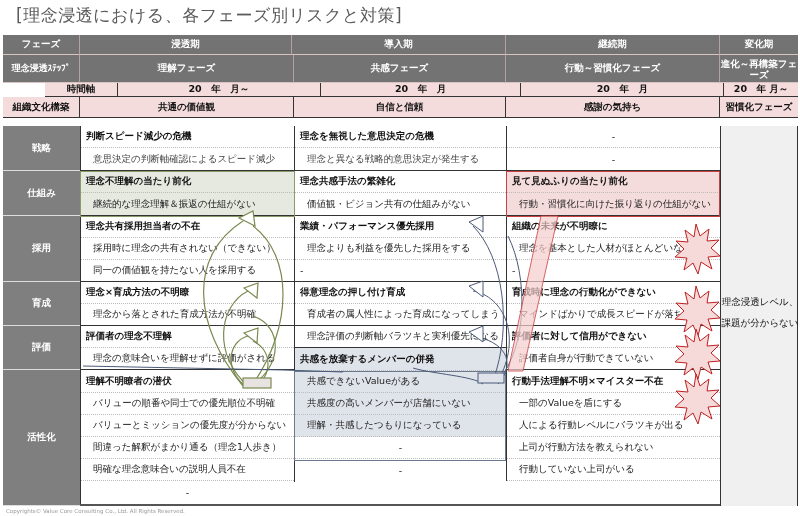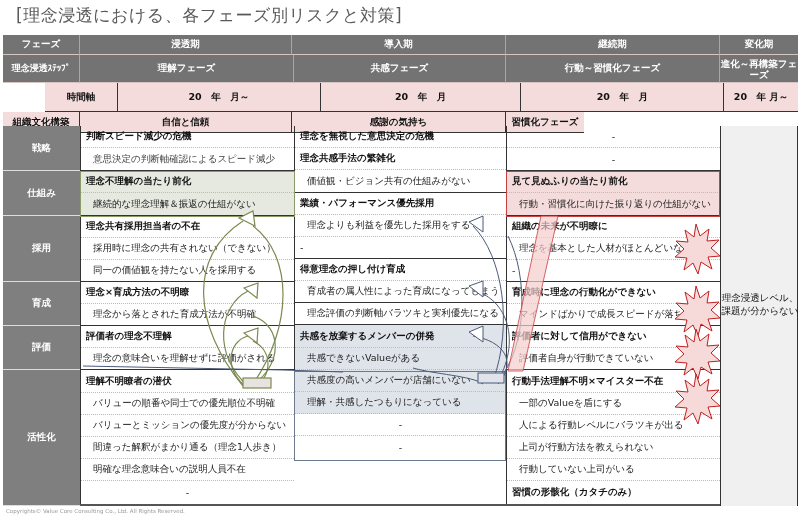--- a/index.html
+++ b/index.html
@@ -5,40 +5,40 @@
   * { box-sizing: border-box; margin: 0; padding: 0; }
   body { width: 800px; height: 516px; background: #ffffff; font-family: "DejaVu Sans", "Liberation Sans", sans-serif; position: relative; overflow: hidden; color: #111; }
   .title { position: absolute; left: 16px; top: 4px; font-size: 17px; color: #5a5a5a; letter-spacing: 0.5px; }
   .grid { position: absolute; left: 3px; top: 35px; width: 795px; }
   .row { display: flex; }
   .cell { display: flex; align-items: center; justify-content: center; font-size: 9.5px; font-weight: bold; overflow: hidden; white-space: nowrap; }
   .c0 { width: 77px; } .c1 { width: 214px; } .c2 { width: 212px; } .c3 { width: 214px; } .c4 { width: 78px; }
   .hdr-dark .cell { background: #737373; color: #fff; border-right: 1px solid #b9a0a0; border-bottom: 1px solid #d9c4c4; }
   .hdr-light .cell { background: #f4dcdc; color: #111; border-right: 1px solid #333; border-bottom: 1px solid #333; }
   .hdr-dark .cell.c4, .hdr-light .cell.c4 { border-right: none; }
-  .r-phase { height: 20px; } .r-step { height: 28px; } .r-time { height: 29px; margin-left: 42px; } .r-culture { height: 21px; font-family: Liberation Mono, monospace; }
+  .r-phase { height: 20px; } .r-step { height: 28px; } .r-time { height: 14px; margin-left: 42px; } .r-culture { height: 21px; font-family: Liberation Mono, monospace; }
   .c4.two-line { white-space: normal; text-align: center; line-height: 11px; font-size: 9.5px; }
   
   .body { position: absolute; left: 3px; top: 126px; width: 795px; height: 380px; border-bottom: 2px solid #555; }
   .label-col { position: absolute; left: 0; top: 0; width: 77px; }
   .cat { background: #7f7f7f; color: #fff; font-weight: bold; font-size: 9.5px; display: flex; align-items: center; justify-content: center; border-bottom: 1px solid #ddd; }
   .col { position: absolute; top: 0; border-left: 1px solid #333; }
   .line { height: 18.3px; display: flex; align-items: center; font-size: 9.5px; white-space: nowrap; overflow: hidden; border-bottom: 1px dotted #bbb; padding-left: 5px; text-align: right; }
   .line.b { font-weight: bold; }
   .line.sub { padding-left: 12px; font-weight: normal; color: #222; }
   .line.center { justify-content: center; padding-left: 0; }
   .line.sec-end { border-bottom: 1px solid #333; }
   .hl-green { background: #e5e9e0; }
   .hl-pink { background: #f5dcdc; }
   .hl-blue { background: #dfe3ea; }
   .green-box { position: absolute; border: 1.5px solid #8a9a6a; pointer-events: none; }
   .pink-box { position: absolute; border: 1.5px solid #c94040; pointer-events: none; }
   .blue-box { position: absolute; border: 1.5px solid #6c7a90; pointer-events: none; }
   .right-col { position: absolute; left: 717px; top: 0; width: 78px; height: 380px; background: #f0f0f0; border-left: 1px solid #333; border-right: 1px solid #333; }
-  .right-text { position: absolute; top: 165px; left: 0; width: 78px; text-align: center; font-size: 9.5px; line-height: 13px; color: #111; }
+  .right-text { position: absolute; top: 165px; left: 0; width: 78px; text-align: center; font-size: 9.5px; line-height: 21px; color: #111; }
   .copyright { position: absolute; left: 6px; top: 508px; font-size: 5.5px; color: #999; }
   svg.overlay { position: absolute; left: 0; top: 0; pointer-events: none; }
 </style>
 </head>
 <body>
 
 <div class="title">[理念浸透における、各フェーズ別リスクと対策]</div>
 
 <div class="grid">
   <div class="row hdr-dark r-phase">
@@ -57,20 +57,21 @@
   </div>
   <div class="row hdr-light r-time">
     <div class="cell c0">時間軸</div>
     <div class="cell c1" style="white-space:pre">20　年　月～</div>
     <div class="cell c2" style="white-space:pre">20　年　月</div>
     <div class="cell c3" style="white-space:pre">20　年　月</div>
     <div class="cell c4" style="white-space:pre">20　年 月～</div>
   </div>
   <div class="row hdr-light r-culture">
     <div class="cell c0">組織文化構築</div>
+    <div class="cell c1">共通の価値観</div>
     <div class="cell c2">自信と信頼</div>
     <div class="cell c3">感謝の気持ち</div>
     <div class="cell c4">習慣化フェーズ</div>
   </div>
 </div>
 
 <div class="body">
   <div class="label-col">
     <div class="cat" style="height:45px">戦略</div>
     <div class="cat" style="height:45px">仕組み</div>
@@ -95,20 +96,21 @@
     <div class="line b" style="height:23px">理解不明瞭者の潜伏</div>
     <div class="line sub" style="height:22px">バリューの順番や同士での優先順位不明確</div>
     <div class="line sub" style="height:22px">バリューとミッションの優先度が分からない</div>
     <div class="line sub" style="height:22px">間違った解釈がまかり通る（理念1人歩き）</div>
     <div class="line sub" style="height:22px">明確な理念意味合いの説明人員不在</div>
     <div class="line center" style="height:23px;border-bottom:none">-</div>
   </div>
 
   <div class="col" style="left:291px;width:212px">
     <div class="line b" style="height:22px">理念を無視した意思決定の危機</div>
+    <div class="line sub sec-end" style="height:23px;color:#444">理念と異なる戦略的意思決定が発生する</div>
     <div class="line b" style="height:22px">理念共感手法の繁雑化</div>
     <div class="line sub sec-end" style="height:23px">価値観・ビジョン共有の仕組みがない</div>
     <div class="line b" style="height:22px">業績・パフォーマンス優先採用</div>
     <div class="line sub" style="height:22px">理念よりも利益を優先した採用をする</div>
     <div class="line sec-end" style="height:22px">-</div>
     <div class="line b" style="height:22px">得意理念の押し付け育成</div>
     <div class="line sub sec-end" style="height:22px">育成者の属人性によった育成になってしまう</div>
     <div class="line sub sec-end" style="height:22px">理念評価の判断軸バラツキと実利優先になる</div>
     <div class="line b hl-blue" style="height:23px">共感を放棄するメンバーの併発</div>
     <div class="line sub hl-blue" style="height:22px">共感できないValueがある</div>
@@ -128,21 +130,20 @@
     <div class="line sec-end" style="height:22px">-</div>
     <div class="line b" style="height:22px">育成時に理念の行動化ができない</div>
     <div class="line sub sec-end" style="height:22px">マインドばかりで成長スピードが落ちる</div>
     <div class="line b" style="height:22px">評価者に対して信用ができない</div>
     <div class="line sub sec-end" style="height:22px">評価者自身が行動できていない</div>
     <div class="line b" style="height:23px">行動手法理解不明×マイスター不在</div>
     <div class="line sub" style="height:22px">一部のValueを盾にする</div>
     <div class="line sub" style="height:22px">人による行動レベルにバラツキが出る</div>
     <div class="line sub" style="height:22px">上司が行動方法を教えられない</div>
     <div class="line sub" style="height:22px">行動していない上司がいる</div>
-    <div class="line b" style="height:23px;border-bottom:none">習慣の形骸化（カタチのみ）</div>
   </div>
 
   <div class="right-col">
     <div class="right-text">理念浸透レベル、課題が分からない</div>
   </div>
 
   <div class="green-box" style="left:77px;top:45px;width:215px;height:46px"></div>
   <div class="pink-box" style="left:503px;top:45px;width:214px;height:46px"></div>
   <div class="blue-box" style="left:291px;top:245px;width:212px;height:90px"></div>
 

